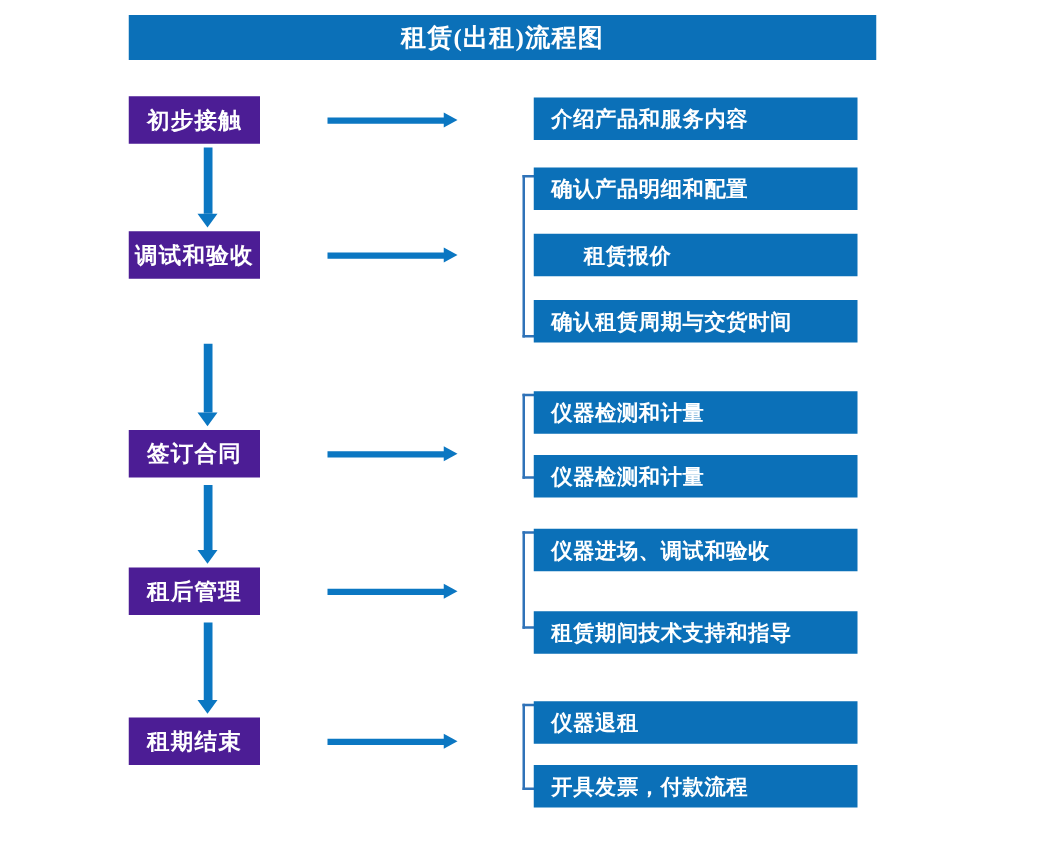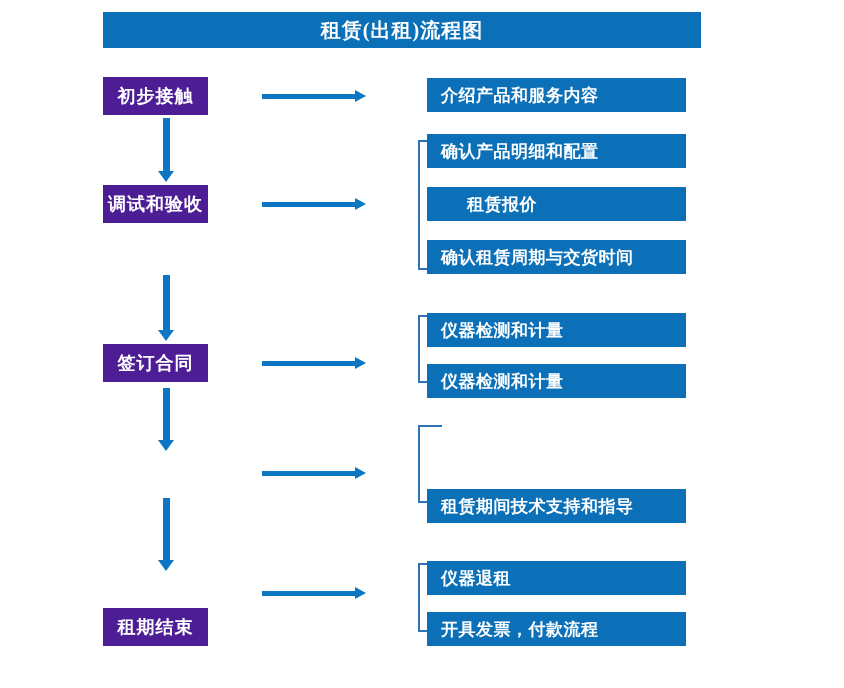--- a/index.html
+++ b/index.html
@@ -141,22 +141,23 @@
 <div id="canvas">
 
   <div class="title-bar">租赁(出租)流程图</div>
 
   <div class="stage-box" style="top:77px;">初步接触</div>
 
   <div class="stage-box" style="top:185px;">调试和验收</div>
 
   <div class="stage-box" style="top:344px;">签订合同</div>
 
-
-  <div class="stage-box" style="top:574px;margin-top:34px;">租期结束</div>
+  <div class="stage-box" style="top:454px;">租后管理</div>
+
+  <div class="stage-box" style="top:574px;">租期结束</div>
 
   <div class="v-arrow" style="top:118px; height:64px;">
     <div class="shaft" style="height:53px;"></div>
     <div class="head" style="top:53px;"></div>
   </div>
 
   <div class="v-arrow" style="top:275px; height:66px;">
     <div class="shaft" style="height:55px;"></div>
     <div class="head" style="top:55px;"></div>
   </div>
@@ -209,20 +210,21 @@
   <div class="detail-box" style="top:134px;">确认产品明细和配置</div>
 
   <div class="detail-box" style="top:187px;padding-left:40px;">租赁报价</div>
 
   <div class="detail-box" style="top:240px;">确认租赁周期与交货时间</div>
 
   <div class="detail-box" style="top:313px;">仪器检测和计量</div>
 
   <div class="detail-box" style="top:364px;">仪器检测和计量</div>
 
+  <div class="detail-box" style="top:423px;">仪器进场、调试和验收</div>
 
   <div class="detail-box" style="top:489px;">租赁期间技术支持和指导</div>
 
   <div class="detail-box" style="top:561px;">仪器退租</div>
 
   <div class="detail-box" style="top:612px;">开具发票，付款流程</div>
 
 </div>
 
 </body></html>

